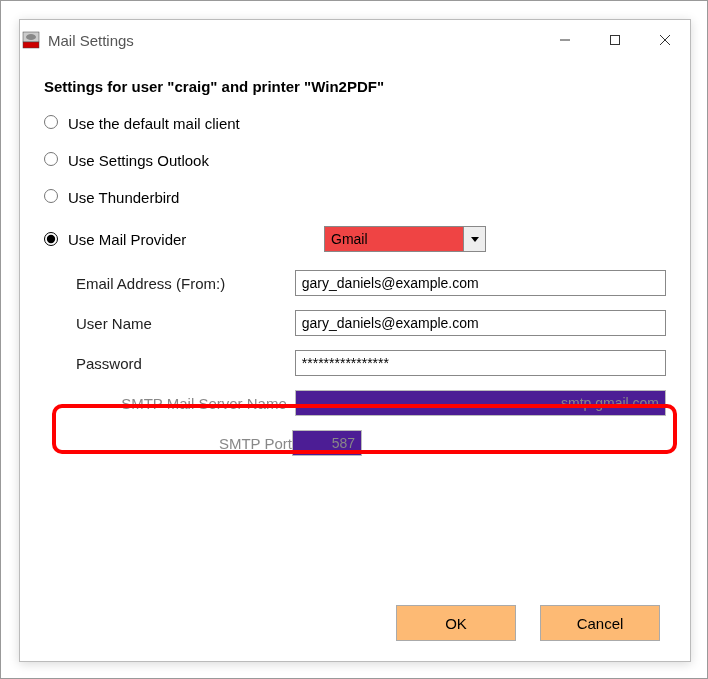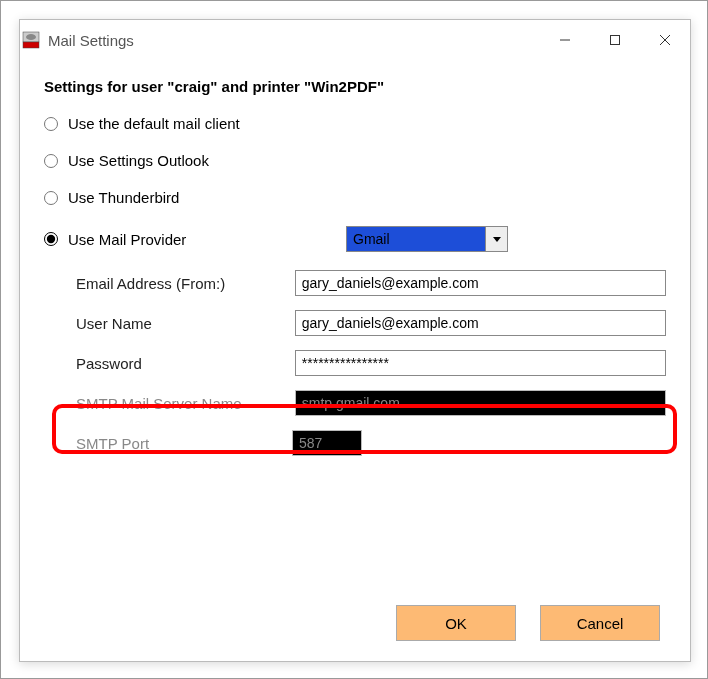--- a/index.html
+++ b/index.html
@@ -67,55 +67,54 @@
       flex-direction: column;
     }
     .heading {
       font-weight: bold;
       font-size: 15px;
       color: #000;
       margin-bottom: 20px;
     }
     .radio-row {
       display: flex;
-      align-items: center;
+      align-items: flex-start;
       margin-bottom: 20px;
       font-size: 15px;
       color: #000;
     }
     .radio-row input[type="radio"] {
       margin-right: 10px;
       width: 14px;
       height: 14px;
       accent-color: #000;
     }
     .provider-row {
       display: flex;
       align-items: stretch;
       margin-bottom: 18px;
-      gap: 22px;
     }
     .provider-row .radio-part {
       display: flex;
       align-items: center;
       font-size: 15px;
       width: 280px;
     }
     .provider-row .radio-part input[type="radio"] {
       margin-right: 10px;
       width: 14px;
       height: 14px;
       accent-color: #000;
     }
     .combo {
       position: relative;
       width: 162px;
       height: 26px;
       border: 1px solid #888;
-      background: #1d4ed8;
+      background: #ef4444;
       display: flex;
       align-items: center;
       padding-left: 6px;
       font-size: 14px;
     }
     .combo .combo-btn {
       position: absolute;
       right: 0;
       top: 0;
       width: 22px;
@@ -136,42 +135,44 @@
       margin-bottom: 14px;
     }
     .field-row .field-label {
       width: 248px;
       padding-left: 32px;
       font-size: 15px;
       color: #222;
     }
     .field-row .disabled-label {
       color: #888;
+      text-align: right;
     }
     .field-row input[type="text"],
     .field-row input[type="password"] {
       height: 26px;
       border: 1px solid #888;
       padding: 0 6px;
       font-size: 14px;
       font-family: inherit;
       background: #fff;
       color: #000;
     }
     .field-row input.full {
       width: 380px;
       margin-left: 8px;
     }
     .field-row input.short {
       width: 70px;
     }
     .field-row input:disabled {
-      background: #000000;
+      background: #4c1d95;
       color: #888;
       border-color: #bbb;
+      text-align: right;
     }
     .highlight-box {
       position: absolute;
       border: 4px solid #f00;
       border-radius: 10px;
       pointer-events: none;
     }
     .button-row {
       margin-top: auto;
       display: flex;

